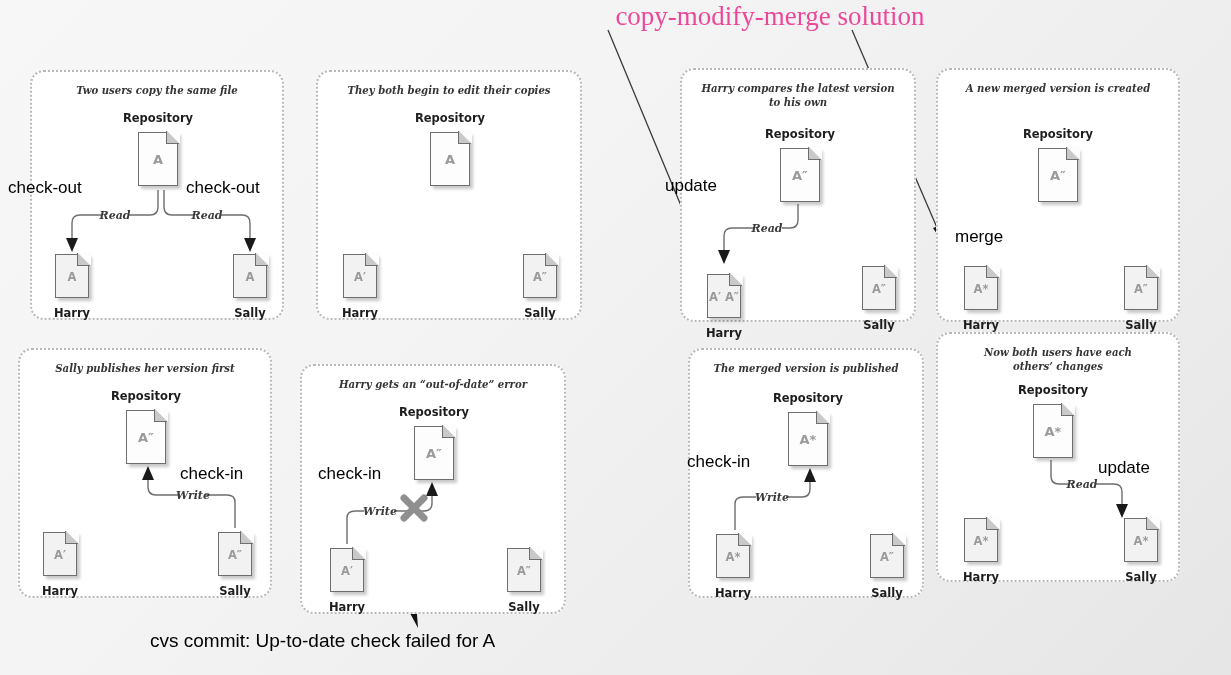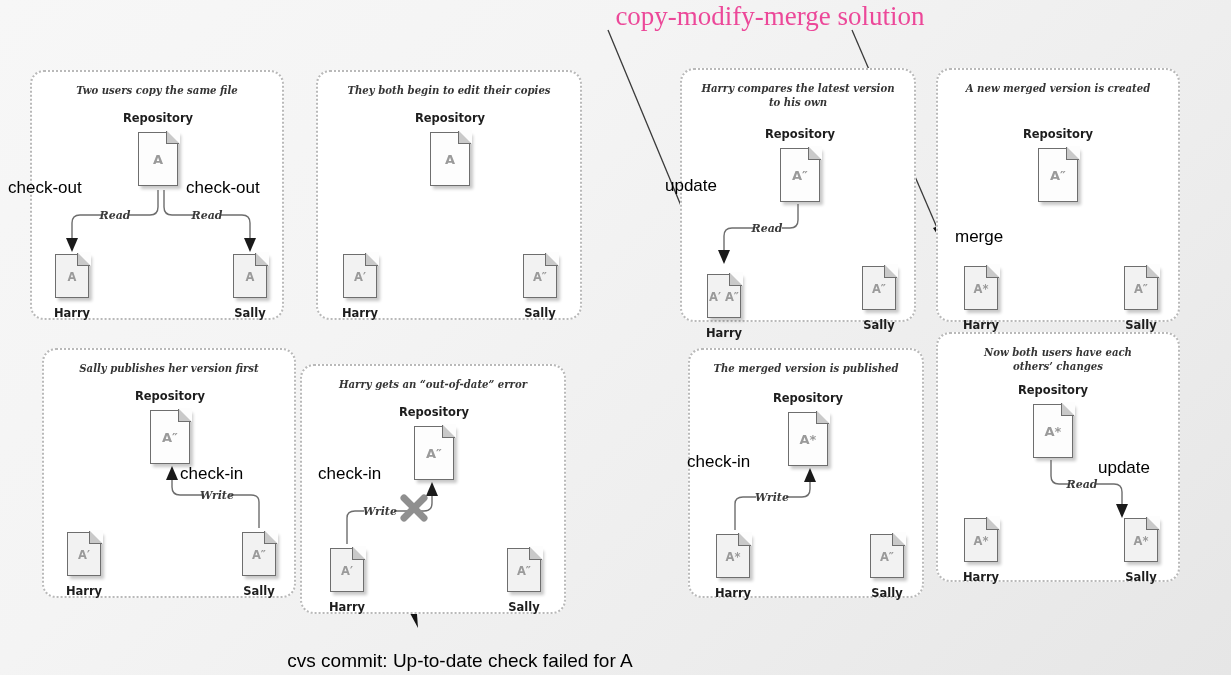--- a/index.html
+++ b/index.html
@@ -16,21 +16,21 @@
   #main-title{
     position:absolute;left:560px;top:0px;width:420px;
     text-align:center;font-size:27px;color:#ec4899;
     font-family:Liberation Serif, serif;letter-spacing:0px;
     line-height:32px;white-space:nowrap;
   }
 
   
   #bottom-caption{
     position:absolute;left:150px;top:630px;width:620px;
-    text-align:center;font-size:19px;color:#000;white-space:nowrap;margin-top:20px;
+    font-size:19px;color:#000;white-space:nowrap;
   }
   
   .panel{
     position:absolute;background:#ffffff;
     border:2px dotted #b9b9b9;border-radius:14px;
     box-sizing:border-box;
   }
   .panel-title{
     position:absolute;left:6px;right:6px;top:12px;
     text-align:center;
@@ -199,21 +199,21 @@
     </div>
     <div class="doc small" style="left:205px;top:182px;">
       <div class="sheet"></div>
       <div class="fold"></div>
       <div class="corner-cut"></div>
       <div class="label">A″</div>
       <div class="name">Sally</div>
     </div>
   </div>
 
-  <div class="panel" style="left:42px;top:348px;width:254px;height:250px;">
+  <div class="panel" style="left:18px;top:348px;width:254px;height:250px;">
     <div class="panel-title">Sally publishes her version first</div>
 
     <div class="doc repo" style="left:106px;top:60px;">
       <div class="cap">Repository</div>
       <div class="sheet"></div>
       <div class="fold"></div>
       <div class="corner-cut"></div>
       <div class="label">A″</div>
     </div>
 

